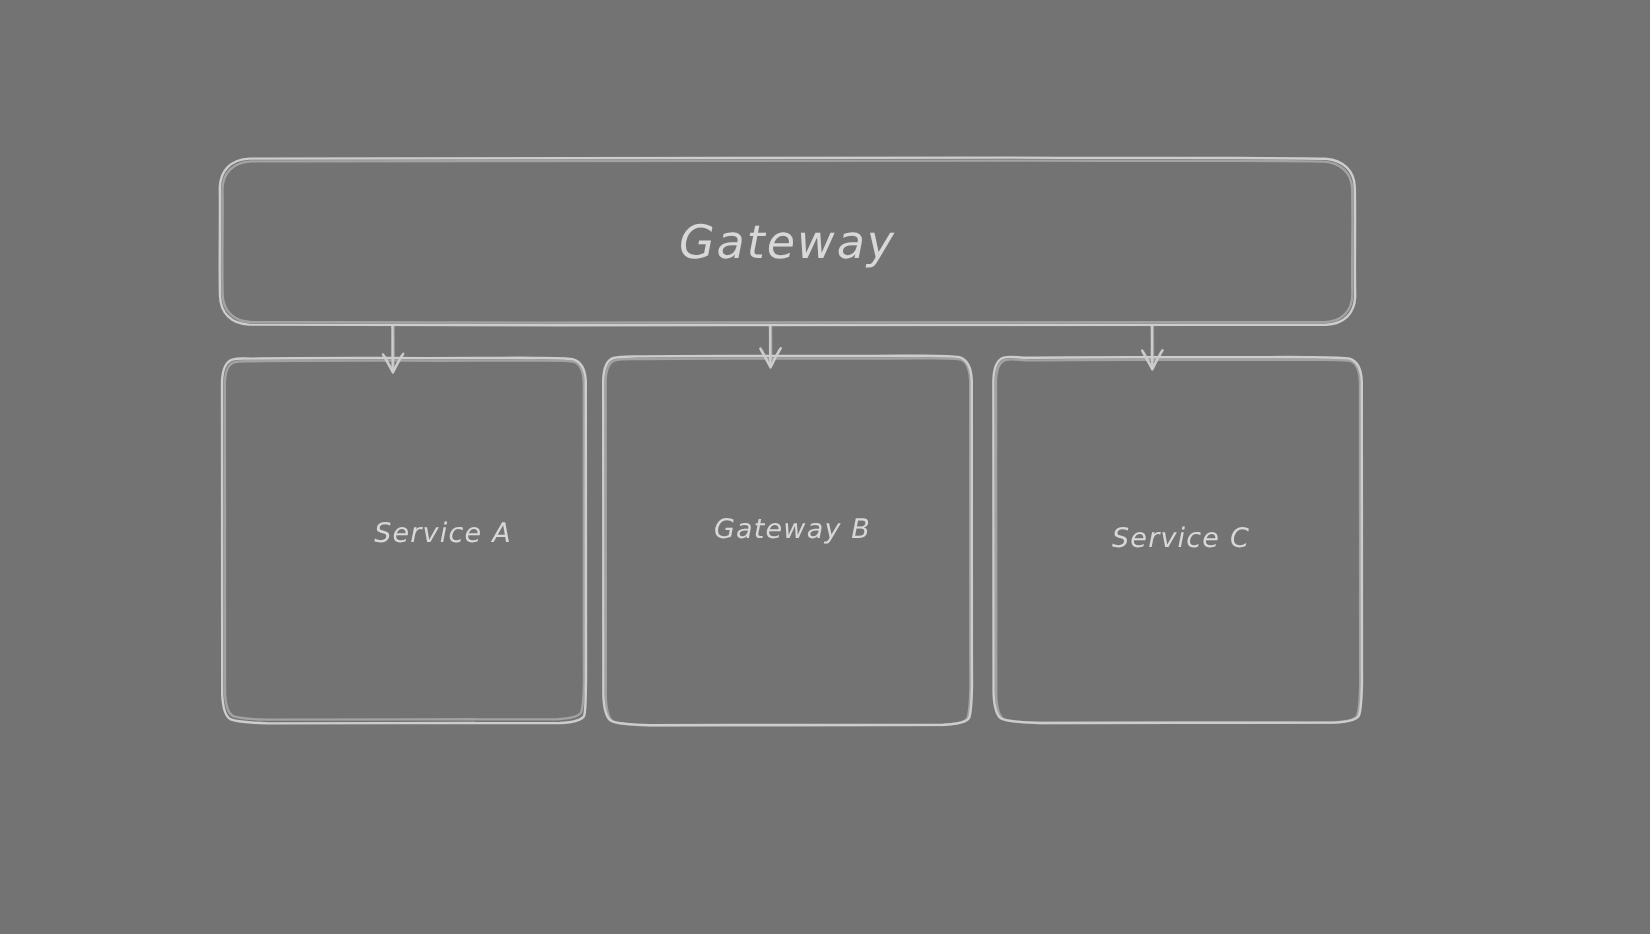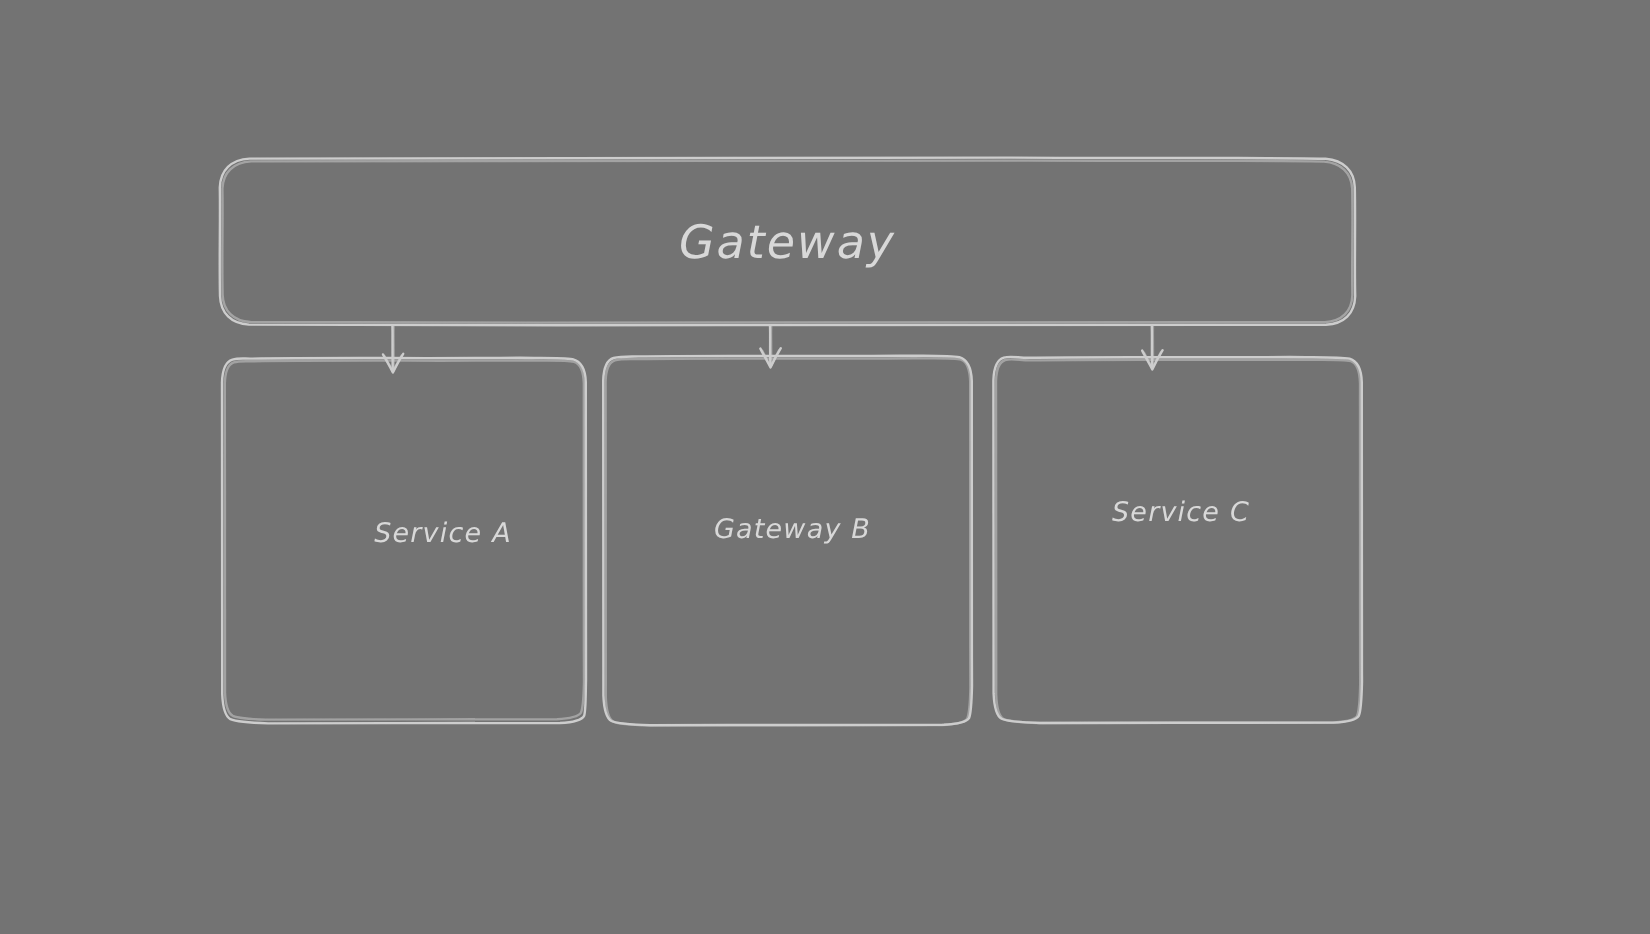--- a/index.html
+++ b/index.html
@@ -40,21 +40,21 @@
   .label-gateway {
     left: 220px;
     top: 158px;
     width: 1135px;
     height: 167px;
     font-size: 46px;
     letter-spacing: 2px;
   }
   .label-svc-a { left: 226px; top: 378px; width: 434px; height: 310px; font-size: 27px; }
   .label-svc-b { left: 613px; top: 372px; width: 359px; height: 314px; font-size: 27px; }
-  .label-svc-c { left: 1002px; top: 356px; width: 358px; height: 312px; font-size: 27px; }
+  .label-svc-c { left: 1002px; top: 382px; width: 358px; height: 312px; font-size: 27px; }
 </style>
 </head>
 <body>
 
 <div id="canvas">
 
   <svg id="sketch" viewBox="0 0 1650 934" xmlns="http://www.w3.org/2000/svg">
 
     <g fill="none" stroke="#d4d4d4" stroke-width="2.4" stroke-linecap="round" stroke-linejoin="round" opacity="0.93">
 

